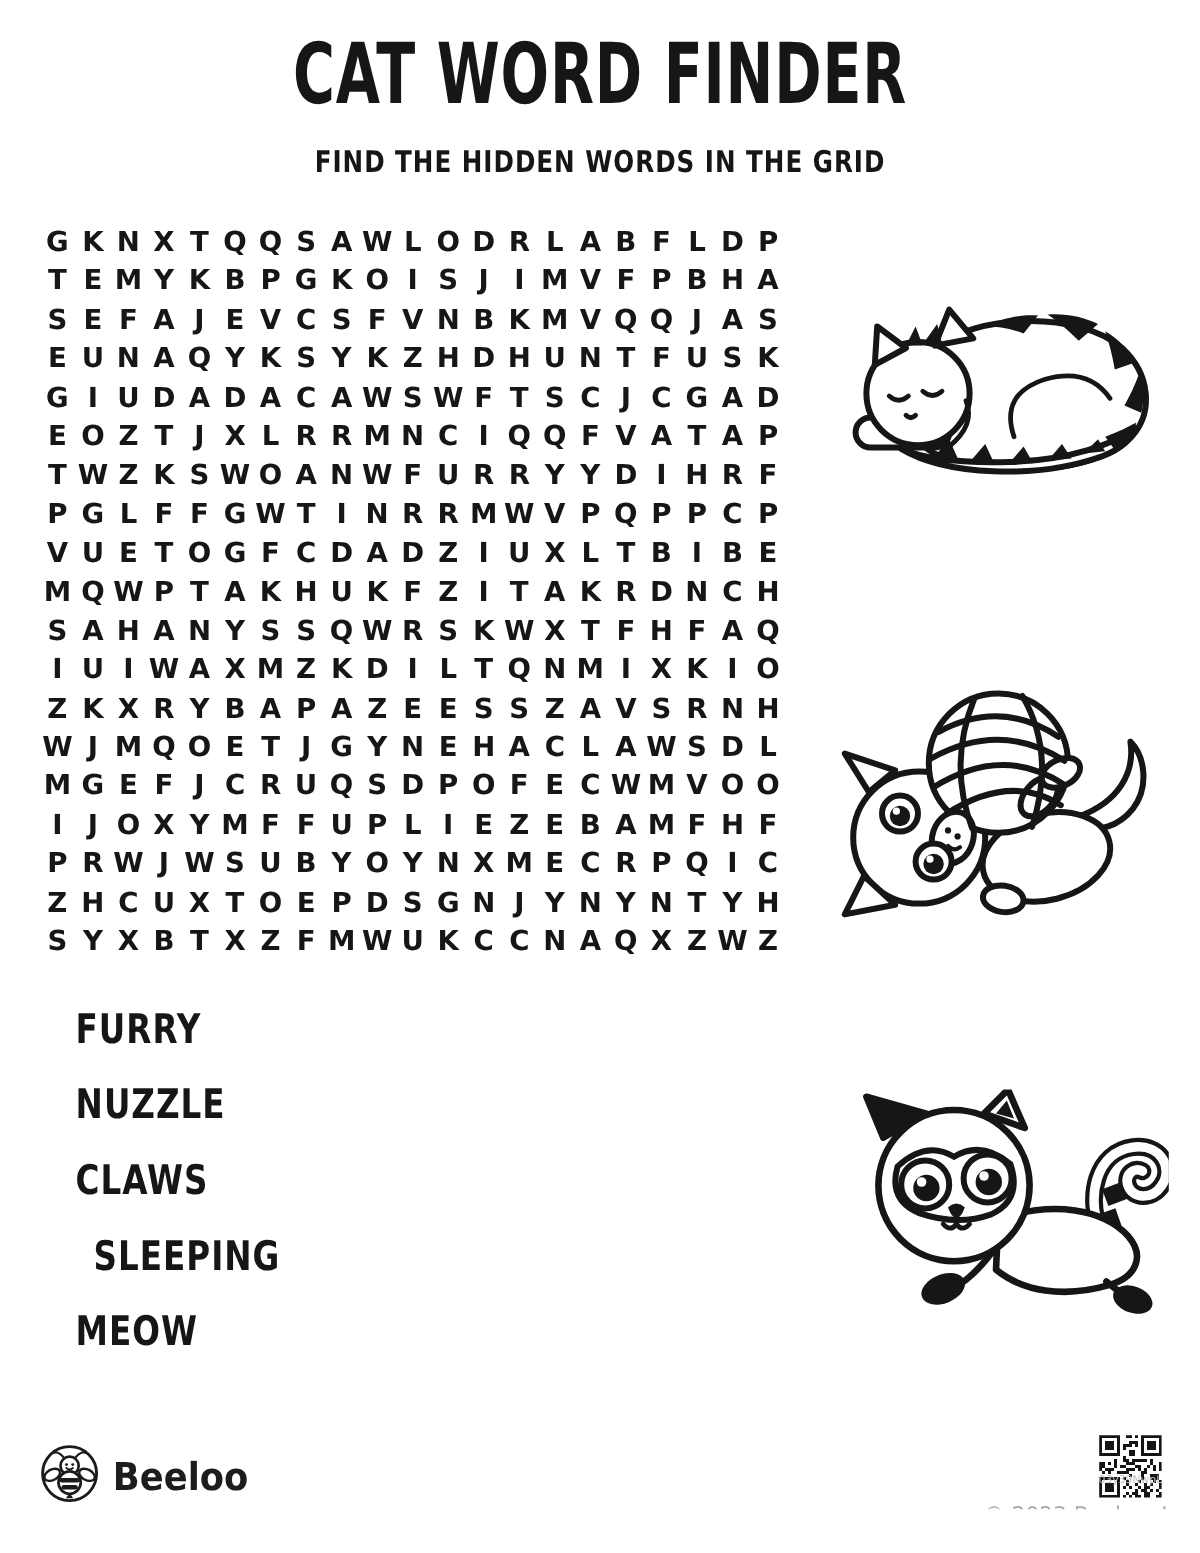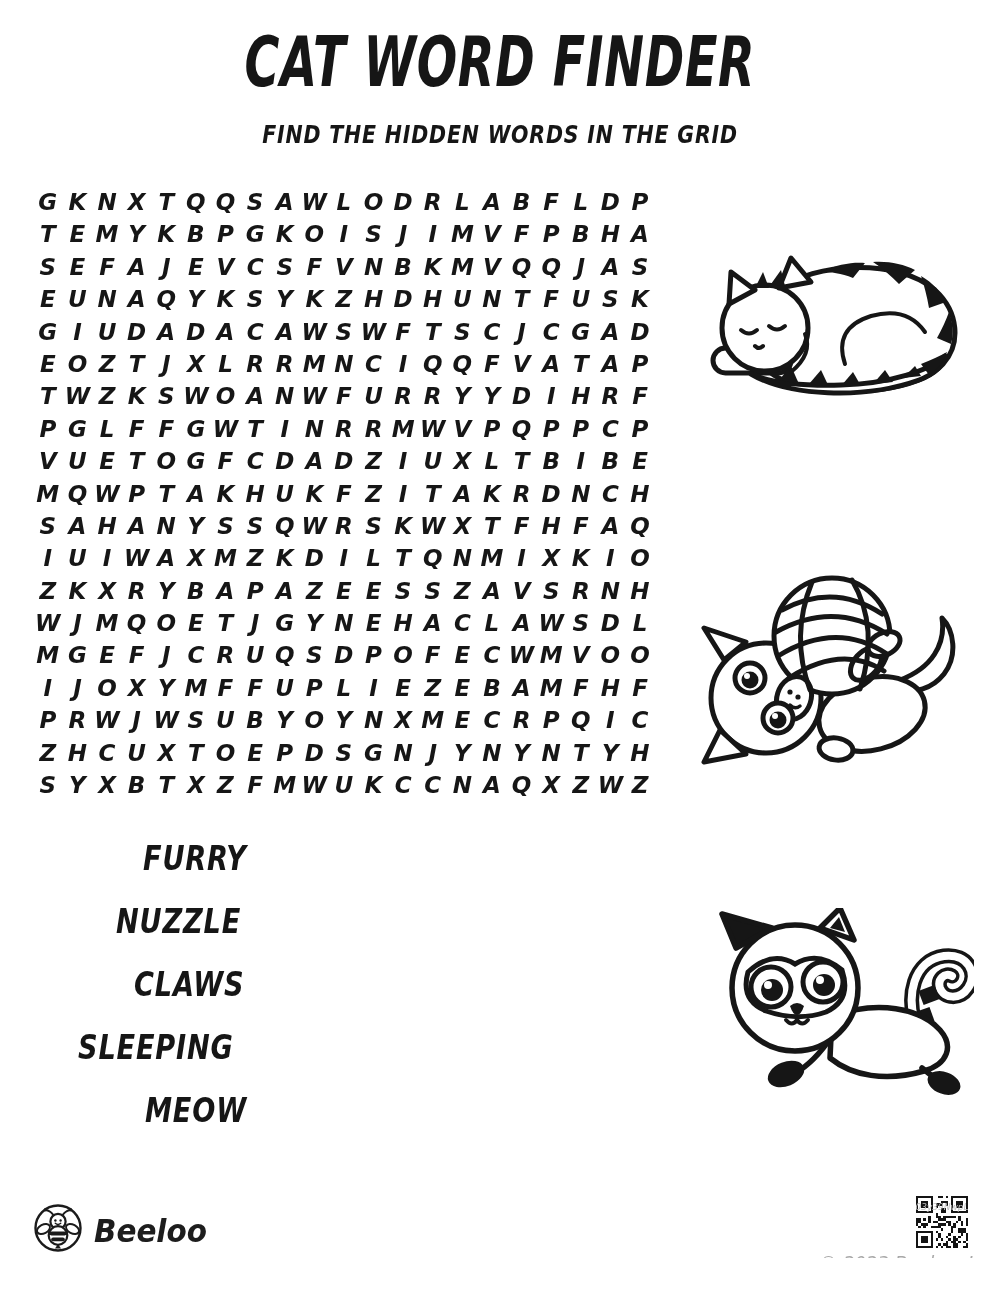--- a/index.html
+++ b/index.html
@@ -1,36 +1,36 @@
 <!DOCTYPE html>
 <html><head>
 <meta charset="utf-8">
 <style>
   html,body { margin:0; padding:0; background:#fff; }
   .page {
     position:relative; width:1000px; height:1258px; background:#fff;
-    font-family:"DejaVu Sans", sans-serif; color:#161616; overflow:hidden;font-style:italic;
+    font-family:"DejaVu Sans", sans-serif; color:#161616; overflow:hidden;
   }
   .title {
     position:absolute; top:24px; left:0; width:100%; text-align:center;
     font-size:70px; font-weight:700; letter-spacing:1px; line-height:76px;
     transform:scaleX(.68); white-space:nowrap;
   }
   .subtitle {
     position:absolute; top:120px; left:0; width:100%; text-align:center;
     font-size:25px; font-weight:700; letter-spacing:1px;
     transform:scaleX(.82); white-space:nowrap;
   }
   .grid { position:absolute; left:33px; top:186px; }
   .grid-row { display:flex; height:32.4px; align-items:center; }
   .grid-cell {
     width:29.62px; text-align:center; font-size:23px; font-weight:700;
     line-height:32.4px;
   }
-  .word-list { position:absolute; display:flex; flex-direction:column;align-items:flex-end; }
+  .word-list { position:absolute; display:flex; flex-direction:column; }
   .word-list-left  { left:63px;  top:842px; }
   .word-list-right { left:342px; top:844px; }
   .word-item {
     height:32px; margin-bottom:31px; font-size:34px; font-weight:700;
     letter-spacing:1px; transform:scaleX(.8); transform-origin:left center;
     white-space:nowrap; line-height:32px;
   }
   .word-list-left  .word-item:nth-child(4) { margin-left:15px; }
   .word-list-right .word-item:nth-child(3) { margin-left:14px; }
   .illus { position:absolute; }
@@ -41,21 +41,21 @@
   .brand {
     position:absolute; left:94px; top:1212px; font-size:32px; font-weight:700;
     color:#1d1d1d; letter-spacing:0; transform:scaleX(.92); transform-origin:left center;
   }
   .copyright {
     position:absolute; top:1252px; left:0; width:100%; text-align:right;
     font-size:18px; color:#a8a8a8; font-weight:400;
   }
   .qr { position:absolute; left:916px; top:1196px; width:52px; height:52px; }
   .qr-label {
-    position:absolute; left:901px; top:1202px; width:82px; text-align:center;
+    position:absolute; left:901px; top:1229px; width:82px; text-align:center;
     font-size:9px; color:#c0c0c0;
   }
 </style>
 </head>
 <body>
 
 <div class="page">
 
   <div class="title">CAT WORD FINDER</div>
   <div class="subtitle">FIND THE HIDDEN WORDS IN THE GRID</div>

